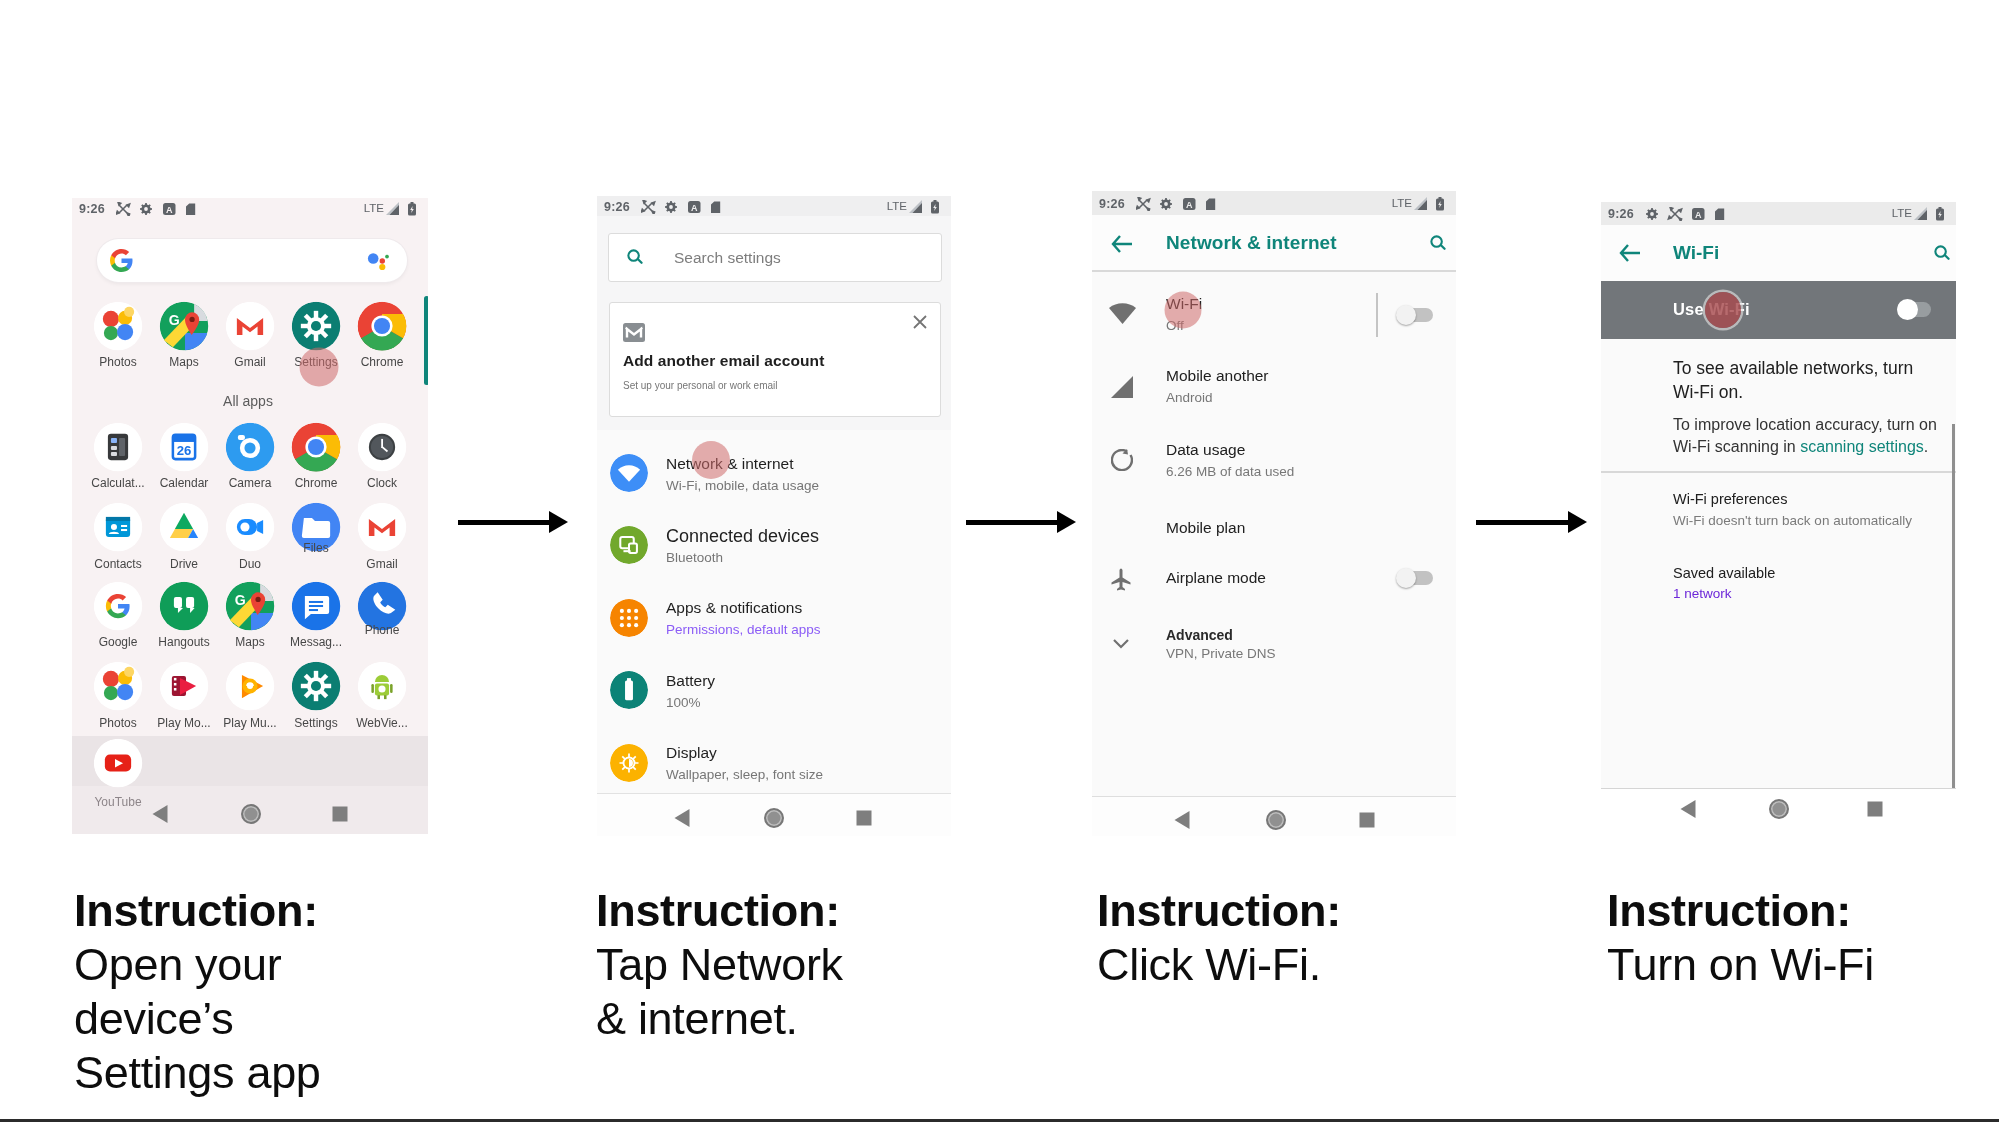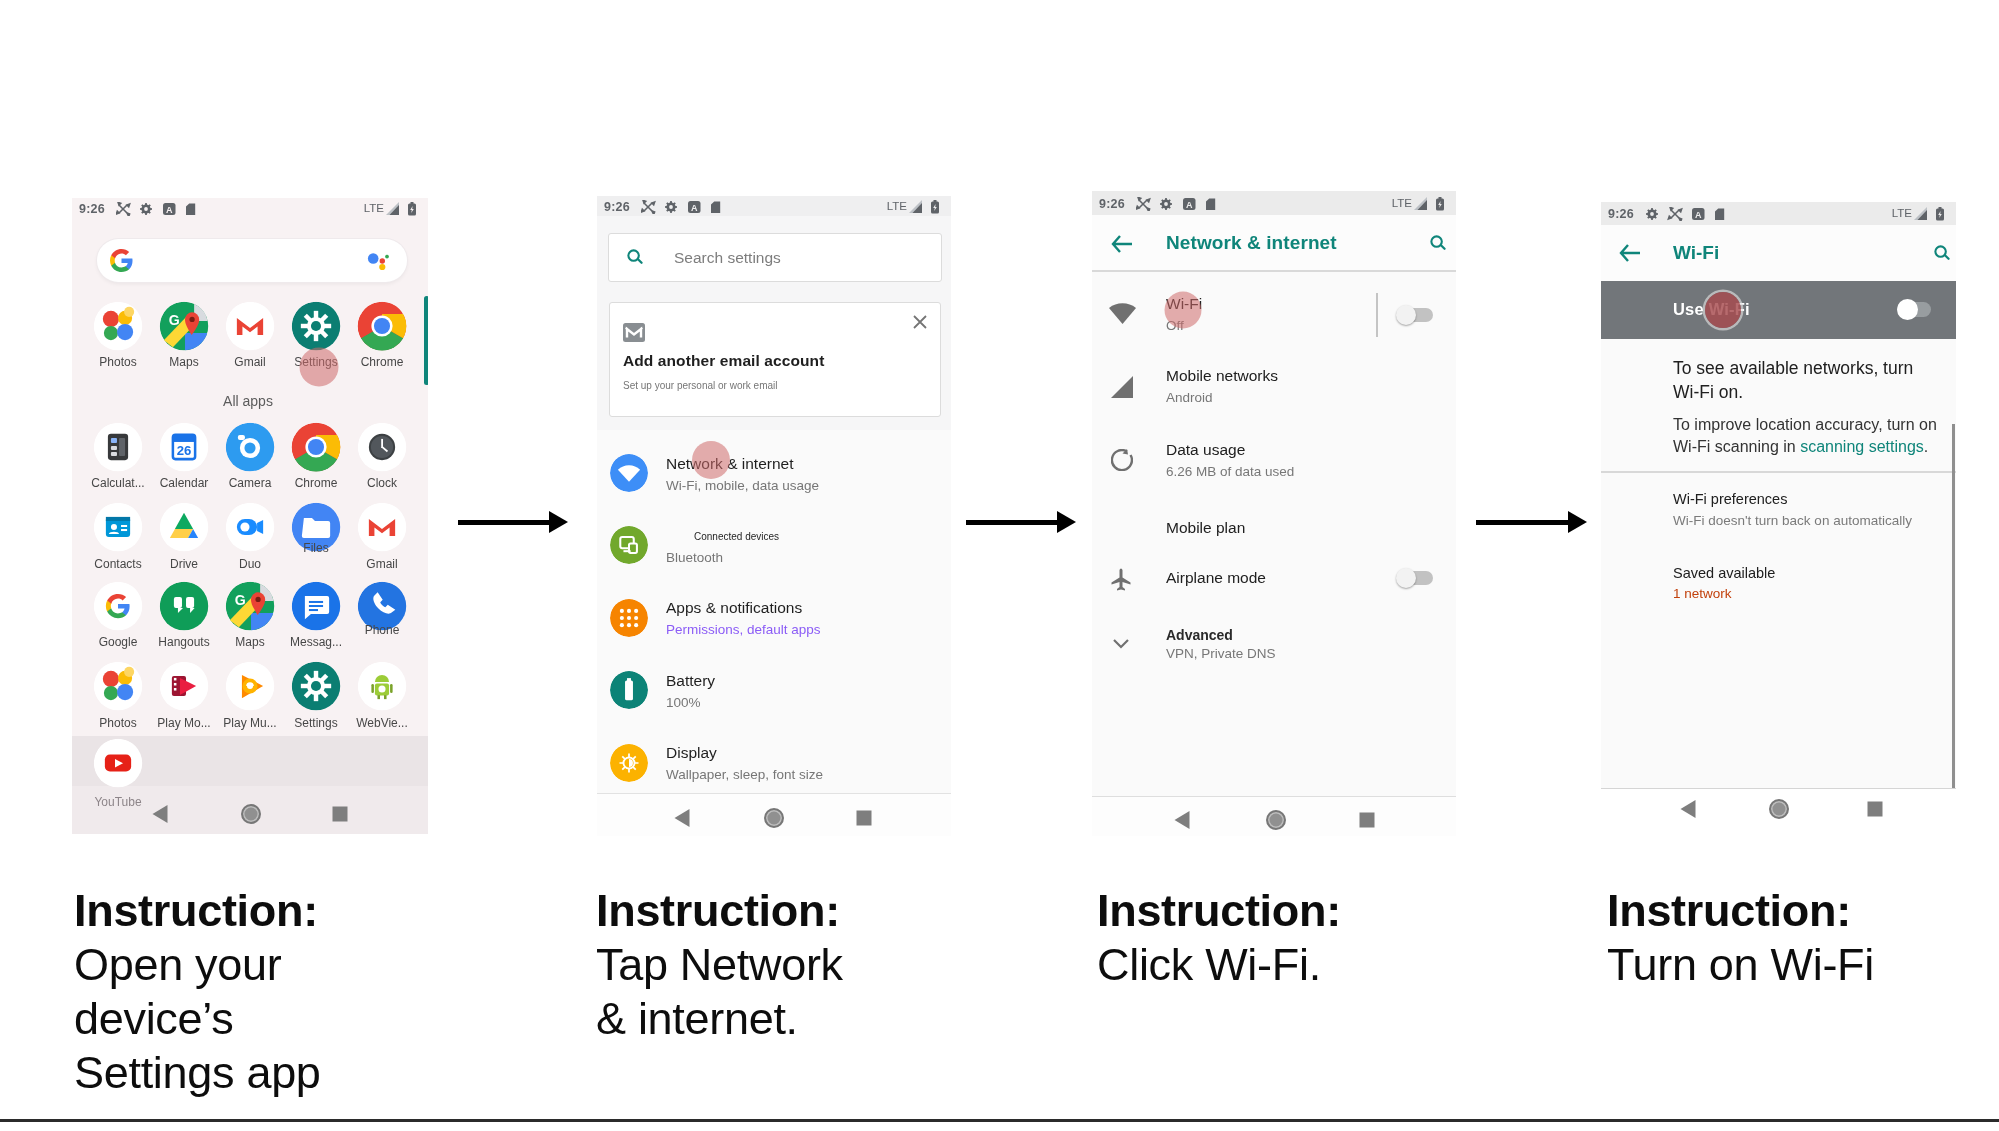--- a/index.html
+++ b/index.html
@@ -412,21 +412,21 @@
         <path d="M24 35 L10 20 a20 20 0 0 1 28 0 Z" fill="#fff"></path>
       </svg>
     <div class="t ctr" style="left:69px;top:268px;font-size:15.5px;color:#1f1f1f;">Network &amp; internet</div>
     <div class="t ctr" style="left:69px;top:289px;font-size:13.5px;color:#767676;">Wi-Fi, mobile, data usage</div>
     <svg class="ic" style="left:32px;top:349px;width:38px;height:38px;" viewBox="0 0 48 48">
         <circle cx="24" cy="24" r="24" fill="#71a82c"></circle>
         <rect x="13" y="14" width="17" height="14" rx="2.5" fill="none" stroke="#fff" stroke-width="2.6"></rect>
         <rect x="24" y="22" width="10" height="12" rx="2" fill="#71a82c" stroke="#fff" stroke-width="2.6"></rect>
         <rect x="17" y="30.5" width="9" height="2.6" fill="#fff"></rect>
       </svg>
-    <div class="t ctr" style="left:69px;top:340px;font-size:10px;color:#1f1f1f;margin-left:28px;">Connected devices</div>
+    <div class="t ctr" style="left:69px;top:340px;font-size:18px;color:#1f1f1f;">Connected devices</div>
     <div class="t ctr" style="left:69px;top:361px;font-size:13.5px;color:#767676;">Bluetooth</div>
     <svg class="ic" style="left:32px;top:422px;width:38px;height:38px;" viewBox="0 0 48 48">
         <circle cx="24" cy="24" r="24" fill="#f68400"></circle>
         <g fill="#fff">
           <circle cx="15" cy="15" r="2.6"></circle>
           <circle cx="24" cy="15" r="2.6"></circle>
           <circle cx="33" cy="15" r="2.6"></circle>
           <circle cx="15" cy="24" r="2.6"></circle>
           <circle cx="24" cy="24" r="2.6"></circle>
           <circle cx="33" cy="24" r="2.6"></circle>
@@ -525,21 +525,21 @@
     <div class="t ctr" style="left:74px;top:113px;font-size:15.5px;color:#202020;">Wi-Fi</div>
     <div class="t ctr" style="left:74px;top:134px;font-size:13.5px;color:#777;">Off</div>
     <div class="abs" style="left:284px;top:102px;width:1.5px;height:44px;background:#c4c4c4;"></div>
     <div class="abs" style="left:308px;top:117px;width:33px;height:14px;border-radius:7px;background:#c2c2c2;"></div>
     <div class="abs" style="left:304px;top:114px;width:20px;height:20px;border-radius:50%;background:#f2f2f2;box-shadow:0 1px 2px rgba(0,0,0,0.35);"></div>
     <div class="red" style="left:91px;top:119px;width:37px;height:37px;"></div>
 
     <svg class="abs" style="left:19px;top:185px" width="22" height="22" viewBox="0 0 22 22">
         <path d="M22 22 L22 0 L0 22 Z" fill="#707070"></path>
       </svg>
-    <div class="t ctr" style="left:74px;top:185px;font-size:15.5px;color:#202020;">Mobile networks</div>
+    <div class="t ctr" style="left:74px;top:185px;font-size:15.5px;color:#202020;">Mobile another</div>
     <div class="t ctr" style="left:74px;top:206px;font-size:13.5px;color:#777;">Android</div>
 
     <svg class="abs" style="left:19px;top:258px" width="22" height="22" viewBox="0 0 22 22">
         <path d="M16 2.5 A10 10 0 1 0 19.5 6" fill="none" stroke="#707070" stroke-width="2.4"></path>
         <path d="M16 0 l1 5.5 -5.5-1 z" fill="#707070"></path>
       </svg>
     <div class="t ctr" style="left:74px;top:259px;font-size:15.5px;color:#202020;">Data usage</div>
     <div class="t ctr" style="left:74px;top:280px;font-size:13.5px;color:#777;">6.26 MB of data used</div>
 
     <div class="t ctr" style="left:74px;top:337px;font-size:15.5px;color:#202020;">Mobile plan</div>
@@ -617,21 +617,21 @@
     <div class="red" style="left:122px;top:108px;width:36px;height:36px;background:rgba(167,74,78,0.82);box-shadow:0 0 0 2.5px rgba(222,222,222,0.65);"></div>
 
     <div class="t ctr" style="left:72px;top:166px;font-size:17.5px;color:#202020;">To see available networks, turn</div>
     <div class="t ctr" style="left:72px;top:190px;font-size:17.5px;color:#202020;">Wi-Fi on.</div>
     <div class="t ctr" style="left:72px;top:223px;font-size:16px;color:#333;text-align:right;">To improve location accuracy, turn on</div>
     <div class="t ctr" style="left:72px;top:245px;font-size:16px;color:#333;">Wi-Fi scanning in <span style="color:#0f857a;">scanning settings</span>.</div>
     <div class="abs" style="left:0;top:269px;width:355px;height:1.5px;background:#d8d8d8;"></div>
     <div class="t ctr" style="left:72px;top:297px;font-size:14.5px;color:#202020;">Wi-Fi preferences</div>
     <div class="t ctr" style="left:72px;top:318px;font-size:13.5px;color:#7a7a7a;">Wi-Fi doesn't turn back on automatically</div>
     <div class="t ctr" style="left:72px;top:371px;font-size:14.5px;color:#202020;">Saved available</div>
-    <div class="t ctr" style="left:72px;top:391px;font-size:13.5px;color:#c2410c;">1 network</div>
+    <div class="t ctr" style="left:72px;top:391px;font-size:13.5px;color:#6d28d9;">1 network</div>
 
     <div class="abs" style="left:351px;top:222px;width:3px;height:366px;background:#8f8f8f;"></div>
 
     <div class="abs" style="left:0;top:586px;width:355px;height:44px;background:#ffffff;border-top:1.5px solid #d5d5d5;"></div>
     <div class="nav-tri" style="left:87px;top:607px;"></div>
     <div class="nav-circ" style="left:178px;top:607px;"></div>
     <div class="nav-sq" style="left:274px;top:607px;"></div>
   </div>
 
   <div class="instr" style="left:74px; top:884px;"><b>Instruction:</b><br>Open your<br>device’s<br>Settings app</div>

